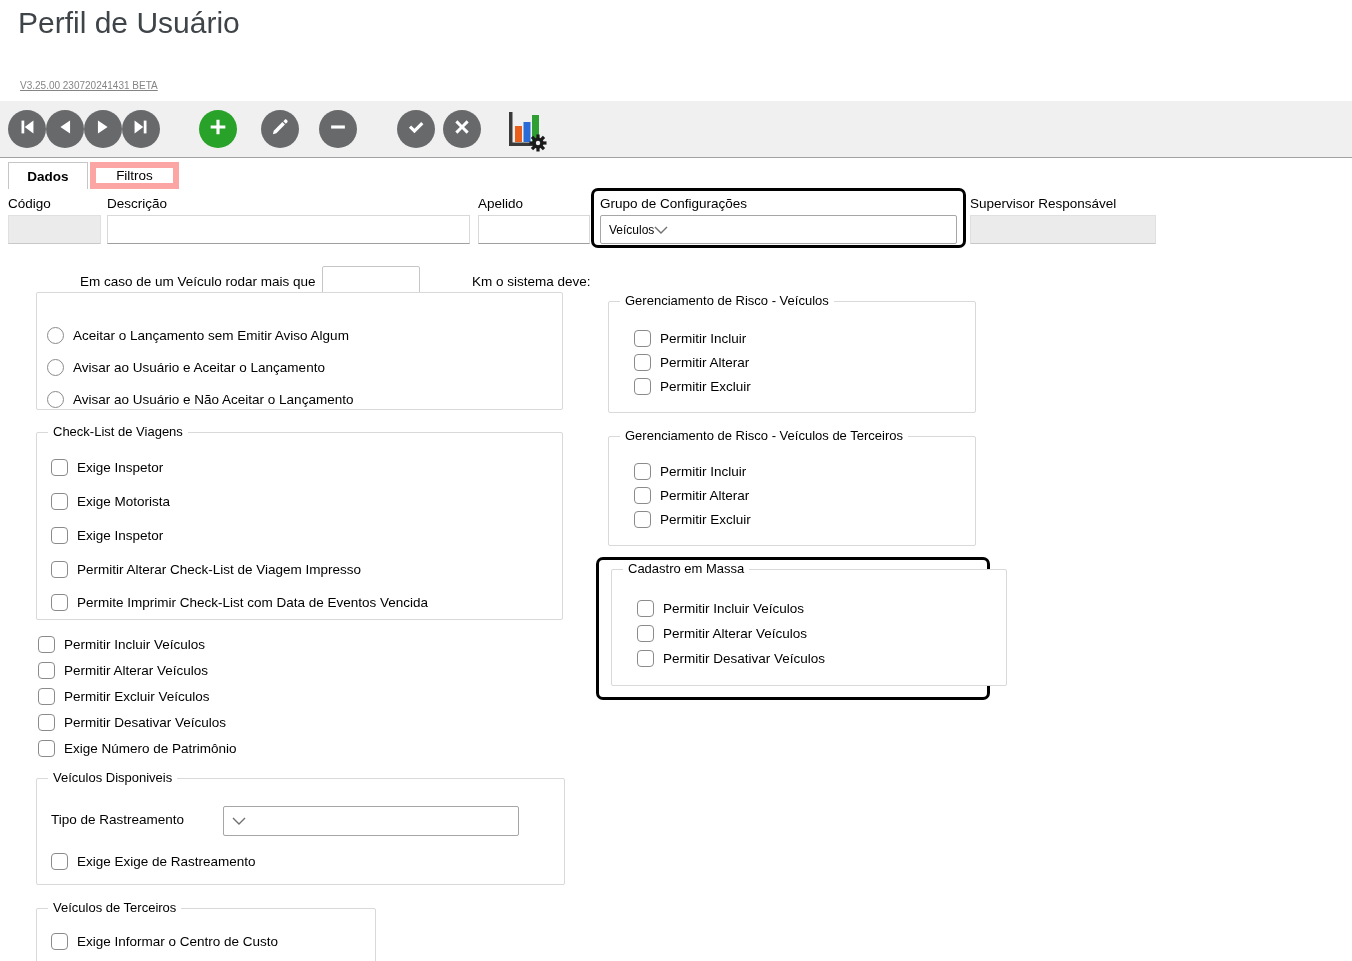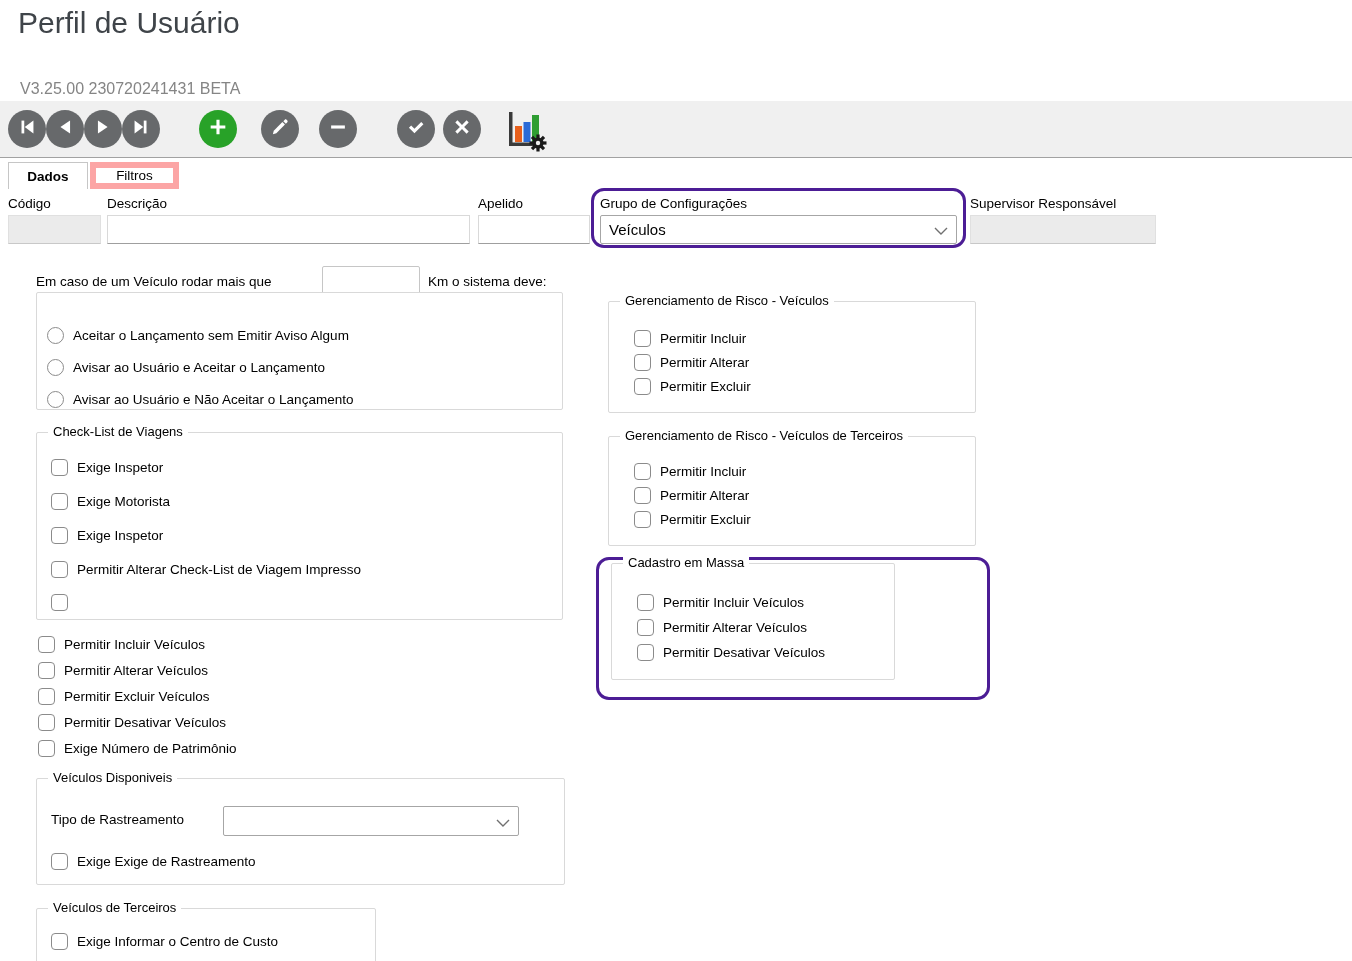--- a/index.html
+++ b/index.html
@@ -2,21 +2,21 @@
 <html><head>
 <meta charset="utf-8">
 <style>
   html,body{margin:0;padding:0;background:#fff;}
   #screen{position:relative;width:1352px;height:961px;background:#ffffff;overflow:hidden;
           font-family:"Liberation Sans",sans-serif;color:#000;}
 
   
   .page-title{position:absolute;left:18px;top:6px;font-size:30px;font-weight:400;color:#3f4449;}
   .breadcrumb{position:absolute;left:18px;top:52px;font-size:17px;color:#a4a4a4;}
-  .version{position:absolute;left:20px;top:80px;font-size:16px;color:#858585;}
+  .version{position:absolute;left:20px;top:80px;font-size:10px;color:#858585;text-decoration:underline;}
 
   
   .toolbar{position:absolute;left:0;top:101px;width:1352px;height:56px;background:#f0f0f0;
            border-bottom:1px solid #a2a2a2;}
   .tbtn{position:absolute;top:9px;width:38px;height:38px;border-radius:50%;background:#67696b;
         display:flex;align-items:center;justify-content:center;cursor:pointer;}
   .tbtn.green{background:#28a228;}
   .chartbtn{position:absolute;top:6px;width:46px;height:46px;cursor:pointer;}
 
   
@@ -25,35 +25,35 @@
   .tab.active{border:1px solid #c6c6c6;border-bottom:none;font-weight:bold;}
   .tab.inactive{border:6px solid #fca5a5;}
 
   
   .flabel{position:absolute;top:196px;font-size:13.5px;white-space:nowrap;}
   .finput{position:absolute;top:215px;height:29px;box-sizing:border-box;background:#fff;
           border:1px solid #d9d9d9;border-bottom:1px solid #9f9f9f;font-size:13.5px;padding:0 6px;
           font-family:"Liberation Sans",sans-serif;}
   .finput:disabled,.finput.disabled{background:#ebebeb;border:1px solid #e0e0e0;border-bottom:1px solid #c8c8c8;}
 
-  .hlight{position:absolute;border:3px solid #4c1d95;border-radius:13px;box-sizing:border-box;}
+  .hlight{position:absolute;border:3px solid #000000;border-radius:7px;box-sizing:border-box;}
 
   .selectbox{position:absolute;box-sizing:border-box;background:#fff;border:1px solid #a6a6a6;border-radius:2px;
-             display:flex;align-items:center;justify-content:space-between;padding:0 8px;font-size:15px;cursor:pointer;}
+             display:flex;align-items:center;justify-content:flex-start;padding:0 8px;font-size:12px;cursor:pointer;}
 
   
   .groupbox{position:absolute;border:1px solid #d9d9d9;border-radius:2px;box-sizing:border-box;background:#fff;padding-left:8px;}
   .legend{position:absolute;top:-9px;left:11px;background:#fff;padding:0 5px;font-size:13px;white-space:nowrap;}
 
   .ctrl-row{position:absolute;display:flex;align-items:center;gap:9px;cursor:pointer;justify-content:center;}
   .cb{width:17px;height:17px;box-sizing:border-box;border:1px solid #8b8b8b;border-radius:4px;background:#fff;flex:0 0 auto;}
   .radio{width:17px;height:17px;box-sizing:border-box;border:1px solid #8b8b8b;border-radius:50%;background:#fff;flex:0 0 auto;}
   .ctrl-label{font-size:13.5px;white-space:nowrap;}
 
-  .plain-text{position:absolute;font-size:13.5px;white-space:nowrap;}
+  .plain-text{position:absolute;font-size:13.5px;white-space:nowrap;margin-left:44px;}
 </style>
 </head>
 <body>
 
 <div id="screen">
 
   <div class="page-title">Perfil de Usuário</div>
   <div class="version">V3.25.00 230720241431 BETA</div>
 
   <div class="toolbar">
@@ -187,20 +187,21 @@
     <div class="ctrl-row" style="left:14px;top:94px">
       <span class="cb"></span>
       <span class="ctrl-label">Exige Inspetor</span>
     </div>
     <div class="ctrl-row" style="left:14px;top:128px">
       <span class="cb"></span>
       <span class="ctrl-label">Permitir Alterar Check-List de Viagem Impresso</span>
     </div>
     <div class="ctrl-row" style="left:14px;top:161px">
       <span class="cb"></span>
+      <span class="ctrl-label">Permite Imprimir Check-List com Data de Eventos Vencida</span>
     </div>
   </div>
 
   <div class="ctrl-row" style="left:38px;top:636px">
     <span class="cb"></span>
     <span class="ctrl-label">Permitir Incluir Veículos</span>
   </div>
   <div class="ctrl-row" style="left:38px;top:662px">
     <span class="cb"></span>
     <span class="ctrl-label">Permitir Alterar Veículos</span>
@@ -267,21 +268,21 @@
       <span class="cb"></span>
       <span class="ctrl-label">Permitir Alterar</span>
     </div>
     <div class="ctrl-row" style="left:25px;top:74px">
       <span class="cb"></span>
       <span class="ctrl-label">Permitir Excluir</span>
     </div>
   </div>
 
   <div class="hlight" style="left:596px;top:557px;width:394px;height:143px">
-    <div class="groupbox" style="left:12px;top:3px;width:284px;height:117px">
+    <div class="groupbox" style="left:12px;top:9px;width:396px;height:117px">
       <span class="legend">Cadastro em Massa</span>
       <div class="ctrl-row" style="left:25px;top:30px">
         <span class="cb"></span>
         <span class="ctrl-label">Permitir Incluir Veículos</span>
       </div>
       <div class="ctrl-row" style="left:25px;top:55px">
         <span class="cb"></span>
         <span class="ctrl-label">Permitir Alterar Veículos</span>
       </div>
       <div class="ctrl-row" style="left:25px;top:80px">

